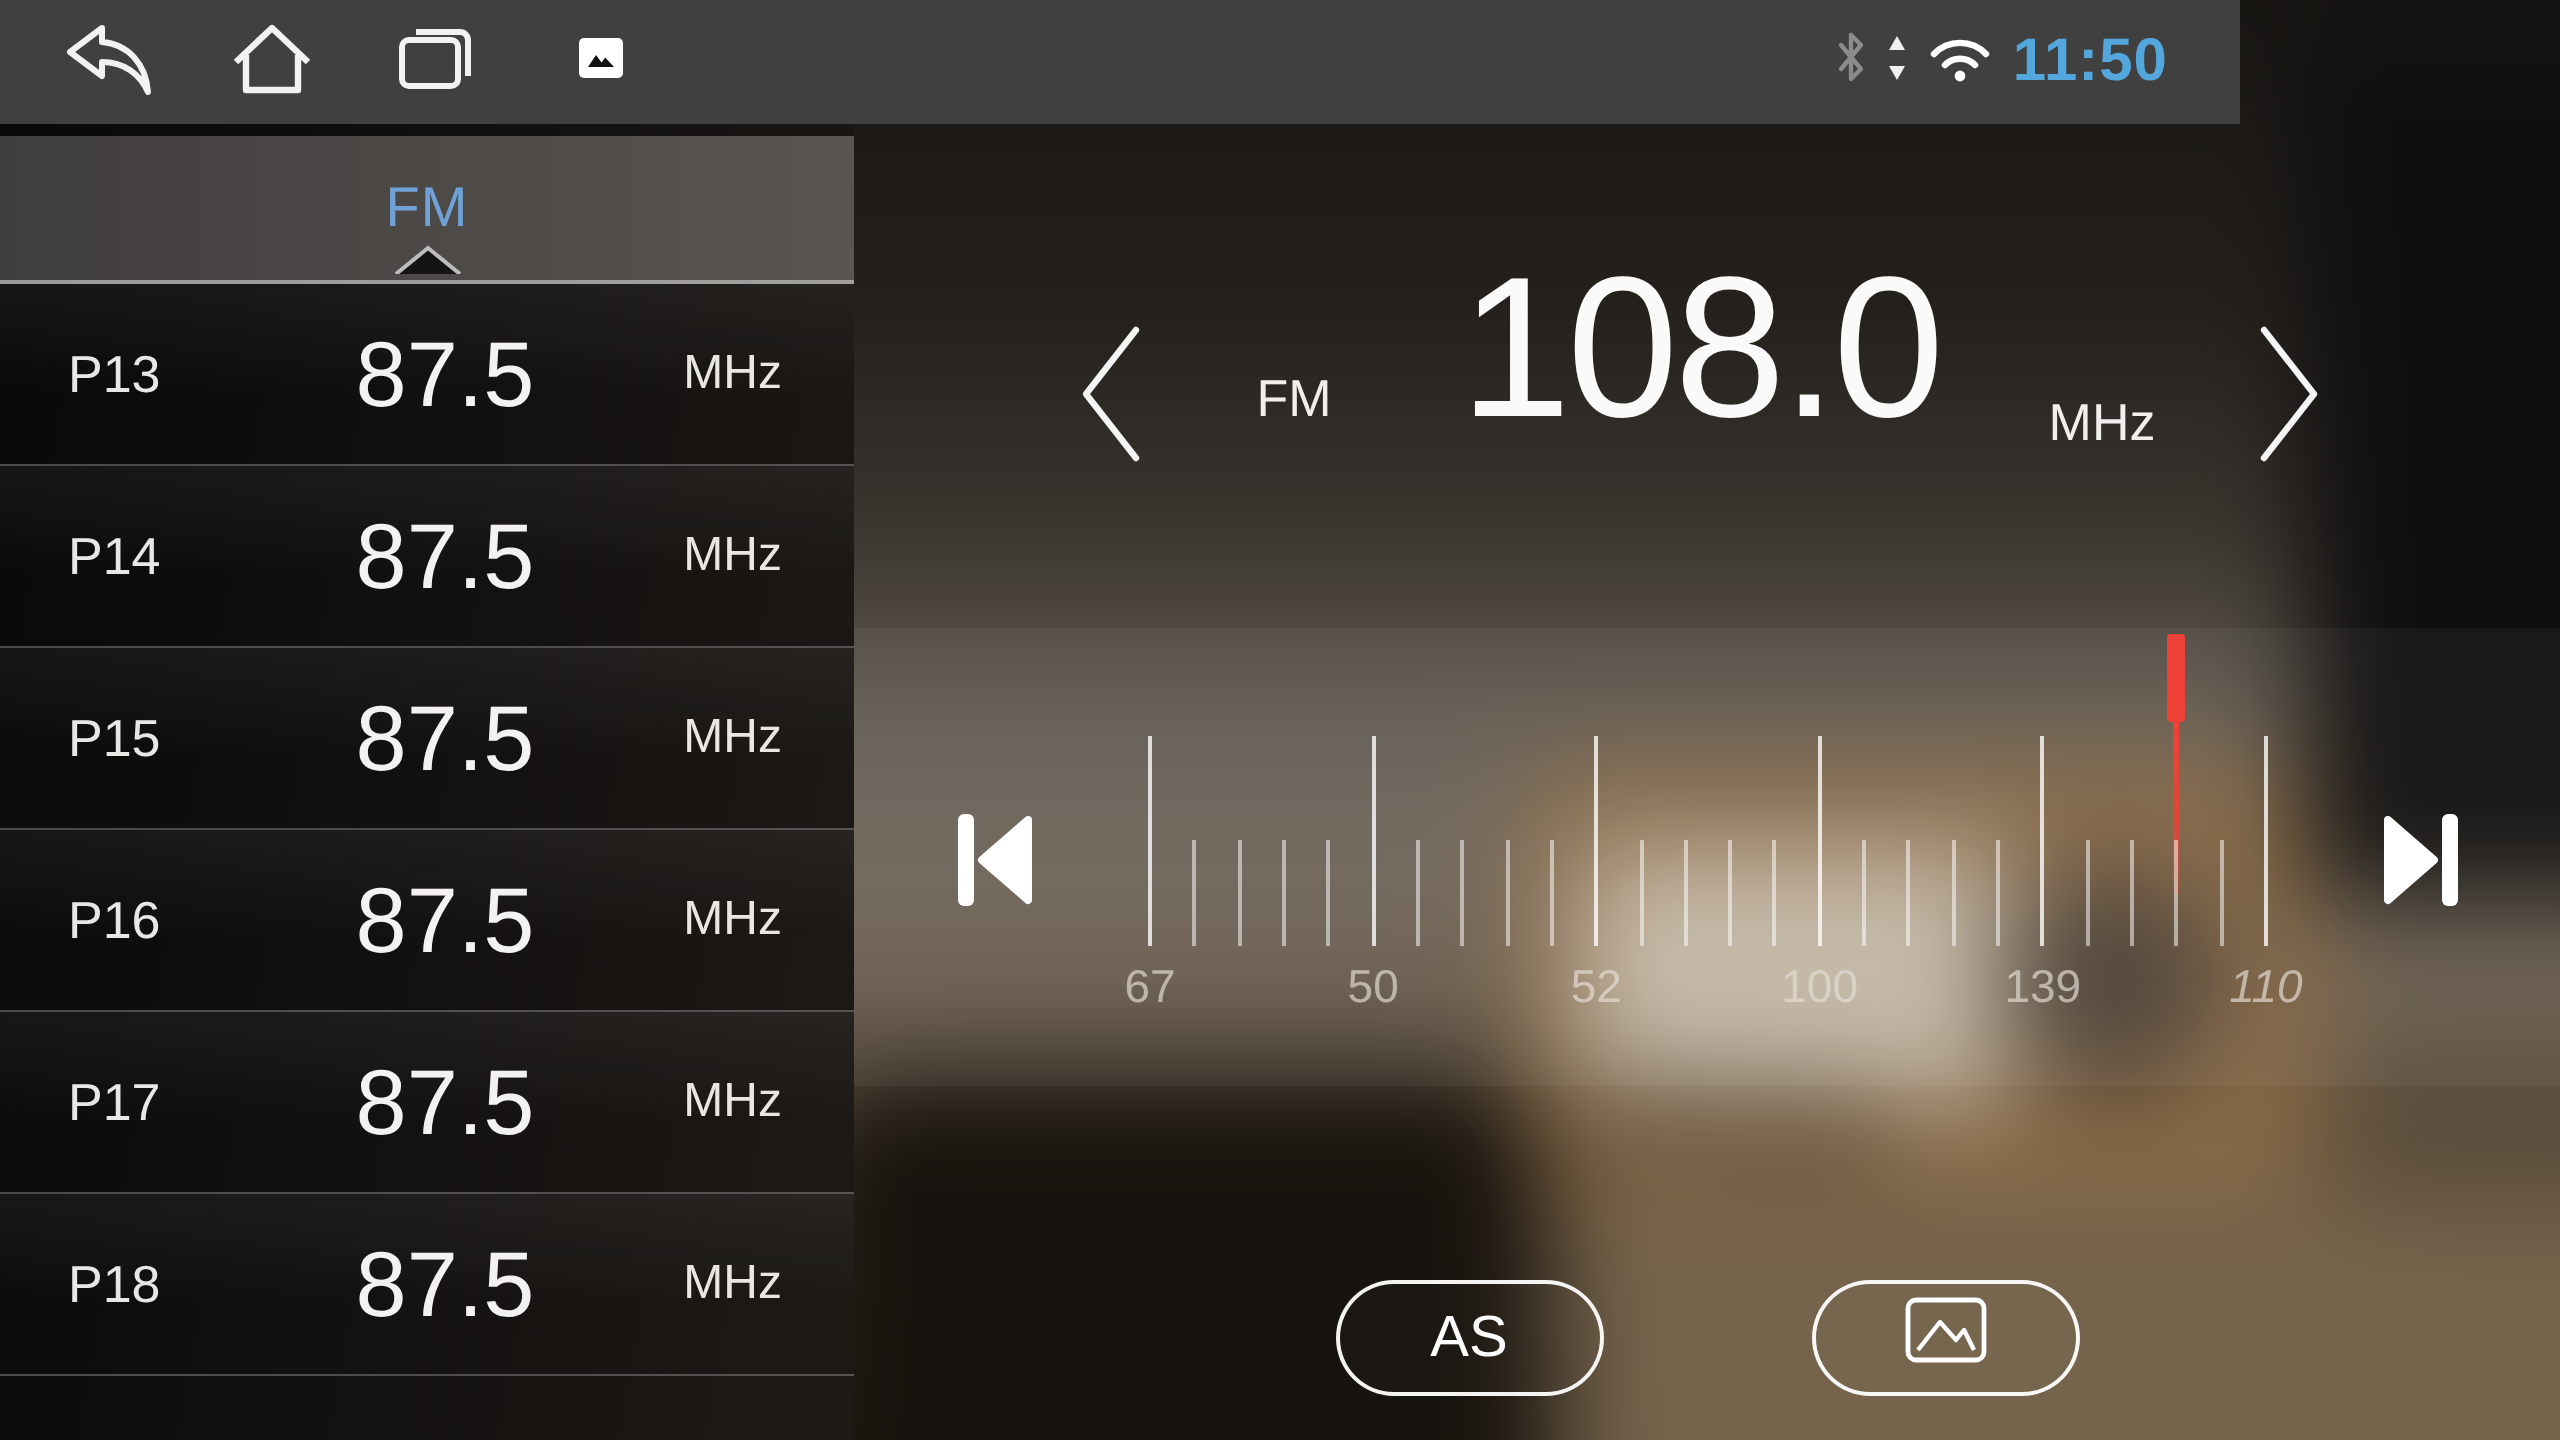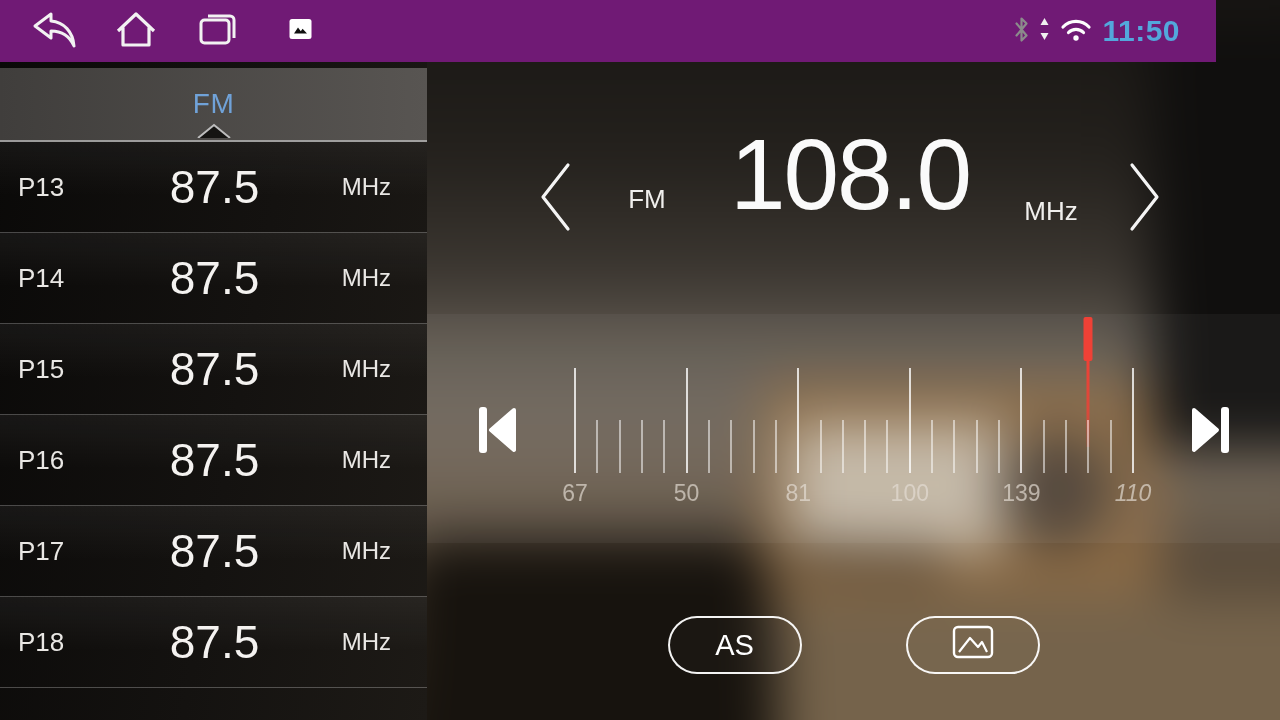--- a/index.html
+++ b/index.html
@@ -15,38 +15,38 @@
   .b-front{left:850px;top:485px;width:215px;height:125px;background:#c3b7a5;border-radius:8px;}
   .b-dial{left:1058px;top:492px;width:115px;height:115px;background:#4e4236;border-radius:50%;}
   .b-knob1{left:862px;top:598px;width:34px;height:34px;background:#32271c;border-radius:50%;}
   .b-knob2{left:912px;top:601px;width:34px;height:34px;background:#32271c;border-radius:50%;}
   .b-knob3{left:962px;top:603px;width:34px;height:34px;background:#32271c;border-radius:50%;}
   .b-darkmass{left:462px;top:598px;width:370px;height:260px;background:#17130e;border-radius:40px;}
   .b-table{left:840px;top:655px;width:560px;height:200px;background:#75634b;}
   .b-rightcol{left:1212px;top:80px;width:190px;height:430px;background:#100f0e;}
 
   
-  .statusbar{position:absolute;left:0;top:0;width:1216px;height:62px;background:#701a75;}
+  .statusbar{position:absolute;left:0;top:0;width:1120px;height:62px;background:#404040;}
   .nav-icons{position:absolute;left:30px;top:0;height:62px;display:flex;align-items:center;gap:34px;}
   .nav-btn{width:48px;height:44px;display:flex;align-items:center;justify-content:center;cursor:pointer;}
   .status-right{position:absolute;right:36px;top:0;height:62px;display:flex;align-items:center;gap:8px;}
   .time{font-size:30px;font-weight:bold;letter-spacing:.5px;}
 
   
   .preset-panel{position:absolute;left:0;top:62px;width:427px;height:658px;
     background:linear-gradient(100deg,#0a0908 0%,#141210 55%,#1d1a16 100%);}
   .band-tab{position:absolute;left:0;top:6px;width:427px;height:72px;
     background:linear-gradient(90deg,#403e3c,#585552);
     border-bottom:2px solid rgba(185,185,185,.75);
     display:flex;align-items:center;justify-content:center;cursor:pointer;}
   .band-tab-label{font-size:28px;letter-spacing:.5px;}
   .band-caret{position:absolute;left:50%;bottom:-2px;transform:translateX(-50%);}
   .preset-list{position:absolute;left:0;top:80px;width:427px;}
   .preset-row{height:91px;box-sizing:border-box;display:grid;grid-template-columns:90px 1fr 70px;
-    align-items:center;padding:0 36px 0 18px;border-bottom:1px solid rgba(255,255,255,.22);
+    align-items:center;padding:0 36px 0 34px;border-bottom:1px solid rgba(255,255,255,.22);
     background:linear-gradient(180deg,rgba(255,255,255,.05),rgba(255,255,255,0) 60%);cursor:pointer;}
   .p-id{font-size:26px;color:#e9e7e4;}
   .p-freq{font-size:46px;font-weight:300;color:#f4f2f0;text-align:center;}
   .p-unit{font-size:24px;color:#e9e7e4;text-align:right;}
 
   
   .scale-strip{position:absolute;left:427px;top:314px;width:853px;height:229px;
     background:rgba(255,255,255,.045);}
   .chev{position:absolute;width:44px;height:74px;cursor:pointer;background:none;border:none;padding:0;}
   .chev-left{left:534px;top:160px;}
@@ -66,21 +66,21 @@
   .tick{position:absolute;bottom:0;width:2px;transform:translateX(-50%);}
   .tick.major{height:105px;background:rgba(255,255,255,.78);}
   .tick.minor{height:53px;background:rgba(255,255,255,.52);}
   .scale-label{position:absolute;top:112px;width:80px;margin-left:-40px;text-align:center;
     font-size:23px;color:rgba(228,221,212,.68);}
   .pointer{position:absolute;top:-51px;width:0;}
   .pointer .ph{position:absolute;top:0;left:0;width:9px;height:44px;border-radius:2px;
     transform:translateX(-50%);}
   .pointer .pt{position:absolute;top:44px;left:0;width:3px;height:86px;transform:translateX(-50%);}
 
-  .pill-row{position:absolute;left:427px;top:616px;width:853px;display:flex;
+  .pill-row{position:absolute;left:427px;top:640px;width:853px;display:flex;
     justify-content:center;gap:104px;}
   .pill{width:134px;height:58px;box-sizing:border-box;border:2px solid rgba(255,255,255,.95);
     border-radius:31px;background:rgba(255,255,255,.02);color:#fff;font-size:29px;
     display:flex;align-items:center;justify-content:center;cursor:pointer;
     font-family:"Liberation Sans",sans-serif;}
 </style>
 </head>
 <body>
 
 <div class="stage">
@@ -245,21 +245,21 @@
         <div class="tick minor" style="left: 8%;"></div>
         <div class="tick minor" style="left: 12%;"></div>
         <div class="tick minor" style="left: 16%;"></div>
         <div class="tick major" style="left: 20%;"></div>
         <div class="scale-label" style="left: 20%;">50</div>
         <div class="tick minor" style="left: 24%;"></div>
         <div class="tick minor" style="left: 28%;"></div>
         <div class="tick minor" style="left: 32%;"></div>
         <div class="tick minor" style="left: 36%;"></div>
         <div class="tick major" style="left: 40%;"></div>
-        <div class="scale-label" style="left: 40%;">81</div>
+        <div class="scale-label" style="left: 40%;">52</div>
         <div class="tick minor" style="left: 44%;"></div>
         <div class="tick minor" style="left: 48%;"></div>
         <div class="tick minor" style="left: 52%;"></div>
         <div class="tick minor" style="left: 56%;"></div>
         <div class="tick major" style="left: 60%;"></div>
         <div class="scale-label" style="left: 60%;">100</div>
         <div class="tick minor" style="left: 64%;"></div>
         <div class="tick minor" style="left: 68%;"></div>
         <div class="tick minor" style="left: 72%;"></div>
         <div class="tick minor" style="left: 76%;"></div>

